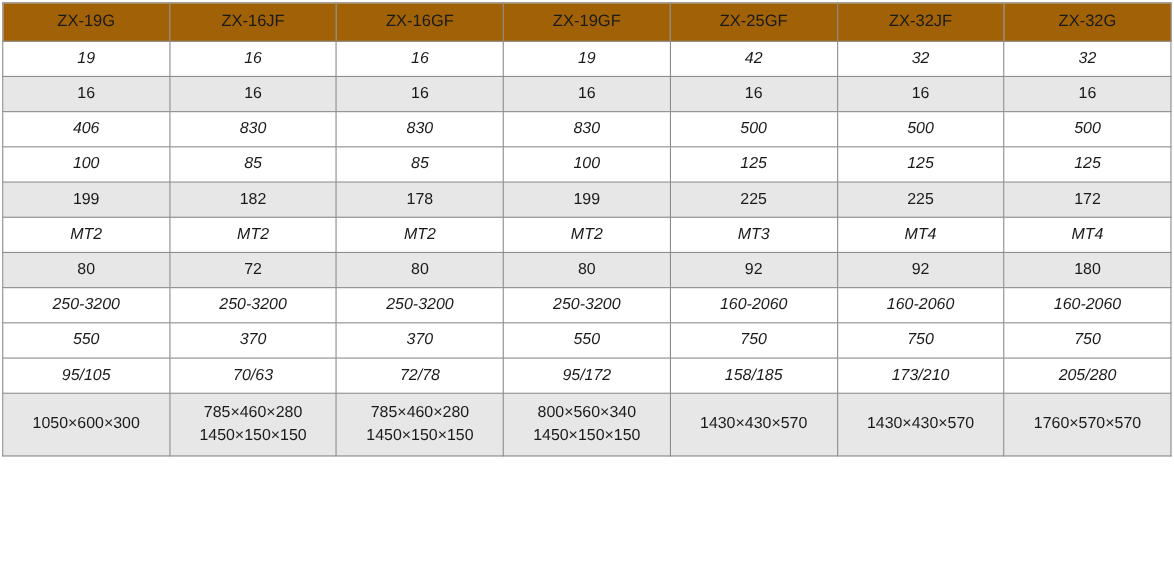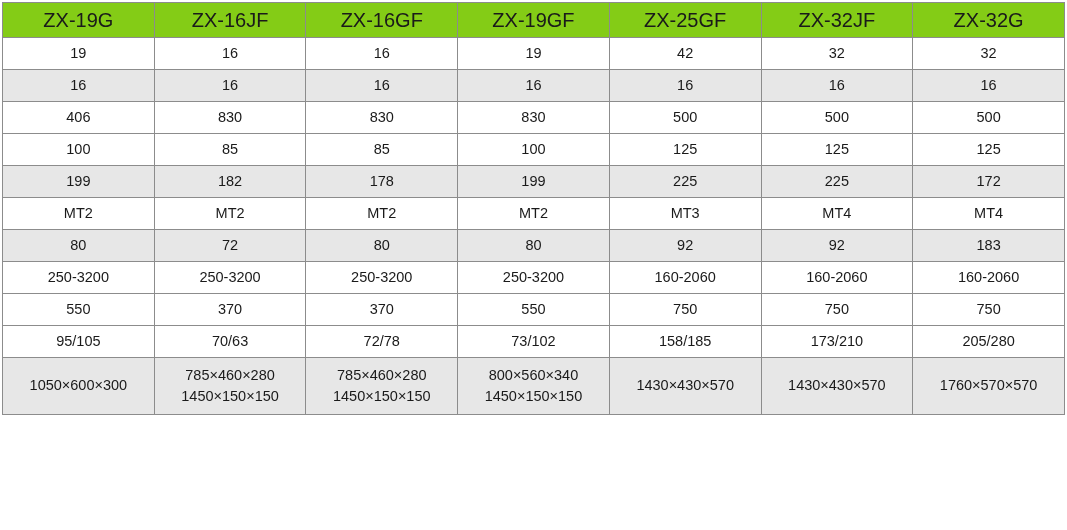--- a/index.html
+++ b/index.html
@@ -30,28 +30,29 @@
     vertical-align: middle;
     font-size: 14.5px;
     line-height: 1.35;
     padding: 0;
     height: 31px;
     color: #1a1a1a;
     white-space: nowrap;
   }
   tr.row-head td {
     height: 34px;
-    font-size: 20px;
-    background: #84cc16;
+    font-size: 15px;
+    background: #a16207;
   }
   tr.shaded td {
     background: #e7e7e7;
   }
   tr.plain td {
     background: #ffffff;
+    font-style: italic;
   }
   tr.row-last td {
     height: 56px;
     white-space: normal;
     line-height: 1.45;
   }
   .cell-multi span {
     display: block;
   }
 </style>
@@ -132,21 +133,21 @@
         <td>MT4</td>
       </tr>
 
       <tr class="shaded">
         <td>80</td>
         <td>72</td>
         <td>80</td>
         <td>80</td>
         <td>92</td>
         <td>92</td>
-        <td>183</td>
+        <td>180</td>
       </tr>
 
       <tr class="plain">
         <td>250-3200</td>
         <td>250-3200</td>
         <td>250-3200</td>
         <td>250-3200</td>
         <td>160-2060</td>
         <td>160-2060</td>
         <td>160-2060</td>
@@ -161,21 +162,21 @@
         <td>750</td>
         <td>750</td>
         <td>750</td>
       </tr>
 
 
       <tr class="plain">
         <td>95/105</td>
         <td>70/63</td>
         <td>72/78</td>
-        <td>73/102</td>
+        <td>95/172</td>
         <td>158/185</td>
         <td>173/210</td>
         <td>205/280</td>
       </tr>
 
       <tr class="shaded row-last">
         <td class="cell-multi">
             <span>1050×600×300</span>
           </td>
         <td class="cell-multi">

